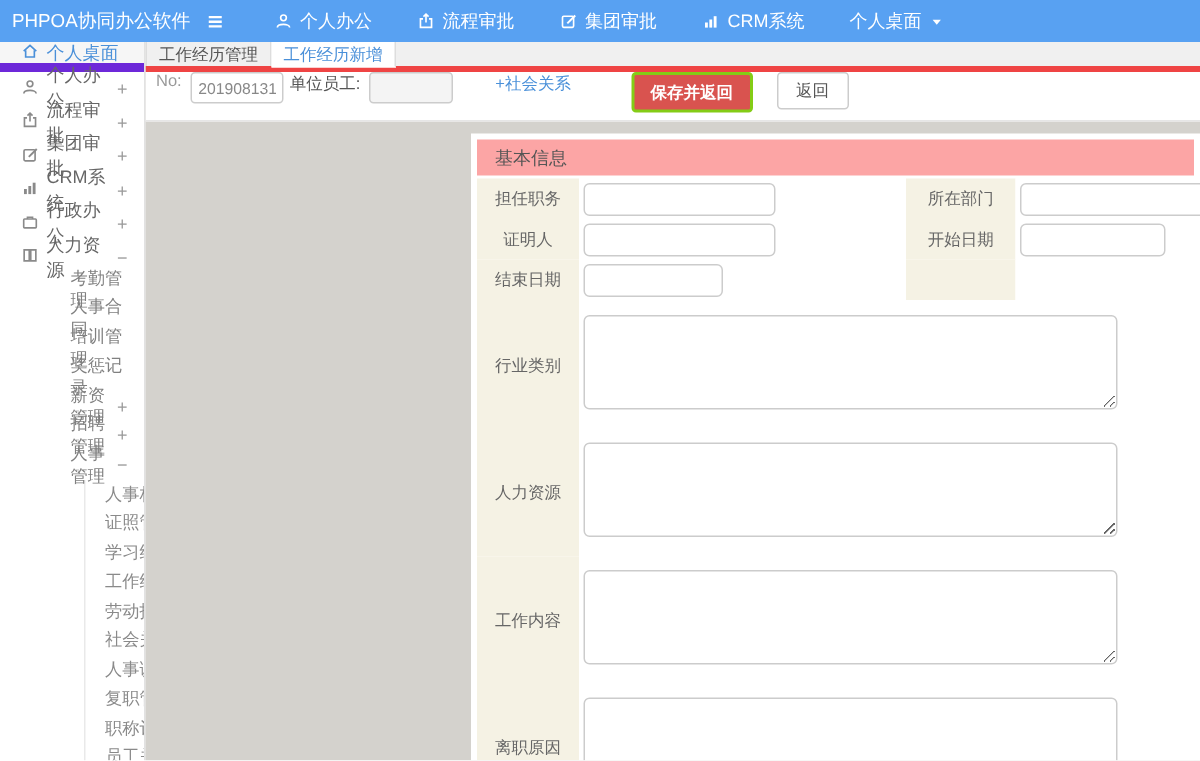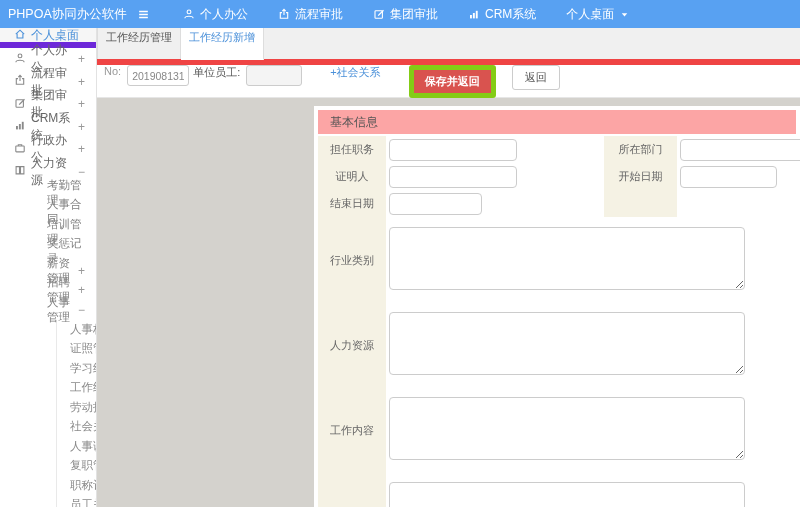--- a/index.html
+++ b/index.html
@@ -22,36 +22,36 @@
   .side-item { height:22.5px; display:flex; align-items:center; gap:5px; padding-left:14px;
     font-size:12px; color:#666; cursor:pointer; }
   .side-item .sign, .sub1-item .sign { margin-left:auto; margin-right:11px; color:#999; font-size:12px; }
   .side-item svg { color:#8a8a8a; }
   .sub1-item { height:19.5px; display:flex; align-items:center; padding-left:47px; font-size:11.5px; color:#808080; cursor:pointer; }
   .sub2-list { margin-left:56px; border-left:1px solid #e9e9e9; }
   .sub2-item { height:19.5px; display:flex; align-items:center; padding-left:13px; font-size:11.5px; color:#8a8a8a; cursor:pointer; white-space:nowrap; }
 
   
   .content { flex:1; display:flex; flex-direction:column; background:#d4d2cd; overflow:hidden; }
-  .tabbar { height:37px; background:#f0f0f0; border-bottom:6px solid #ef4444; display:flex; flex:none; }
+  .tabbar { height:20px; background:#f0f0f0; border-bottom:4px solid #ef4444; display:flex; flex:none; }
   .tab { font-size:11px; line-height:19px; padding:0 8px; color:#555; border-right:1px solid #ddd;
     background:#f0f0f0; cursor:pointer; white-space:nowrap; }
   .tab.first { border-left:1px solid #ddd; }
   .tab.active { background:#fff; color:#4a90d9; margin-bottom:-1px; border-bottom:1px solid #fff; }
 
   .toolbar { height:33px; background:#fff; border-bottom:1px solid #e6e6e6; display:flex; align-items:flex-start;
     font-size:11px; padding-left:7px; flex:none; }
   .no-label { color:#999; }
   .no-input { margin-left:6px; width:62px; height:21px; border:1px solid #ccc; border-radius:3px;
     font-size:10.5px; color:#888; padding:0 4px; font-family:inherit; }
   .emp-label { margin-left:4px; color:#555; }
   .emp-input { margin-left:6px; width:56px; height:21px; border:1px solid #ccc; border-radius:3px;
     background:#f4f4f4; padding:0 4px; font-family:inherit; }
   .select-link { margin-left:28px; color:#4a90d9; cursor:pointer; text-decoration:none; }
-  .save-btn { margin-left:28px; background:#d9534f; color:#fff; border:5px solid #84cc16; border-radius:3px;
+  .save-btn { margin-left:40px; background:#d9534f; color:#fff; border:2px solid #84cc16; border-radius:3px;
     font-size:11px; font-weight:bold; padding:4px 11px; cursor:pointer; font-family:inherit; }
   .back-btn { margin-left:16px; background:#fff; color:#555; border:1px solid #ccc; border-radius:3px;
     font-size:11px; padding:4px 12px; cursor:pointer; font-family:inherit; }
 
   .content-body { flex:1; position:relative; overflow:hidden; }
   .panel { position:absolute; left:217px; top:8px; width:486px; bottom:-60px; background:#fff; padding:4px 4px 0 4px; }
   .panel-header { background:#fca5a5; height:24px; line-height:24px; padding-left:12px; font-size:12px; color:#555; }
 
   .form { margin-top:2px; }
   .grid3 { display:grid; grid-template-columns:68px 218px 73px 1fr; }

